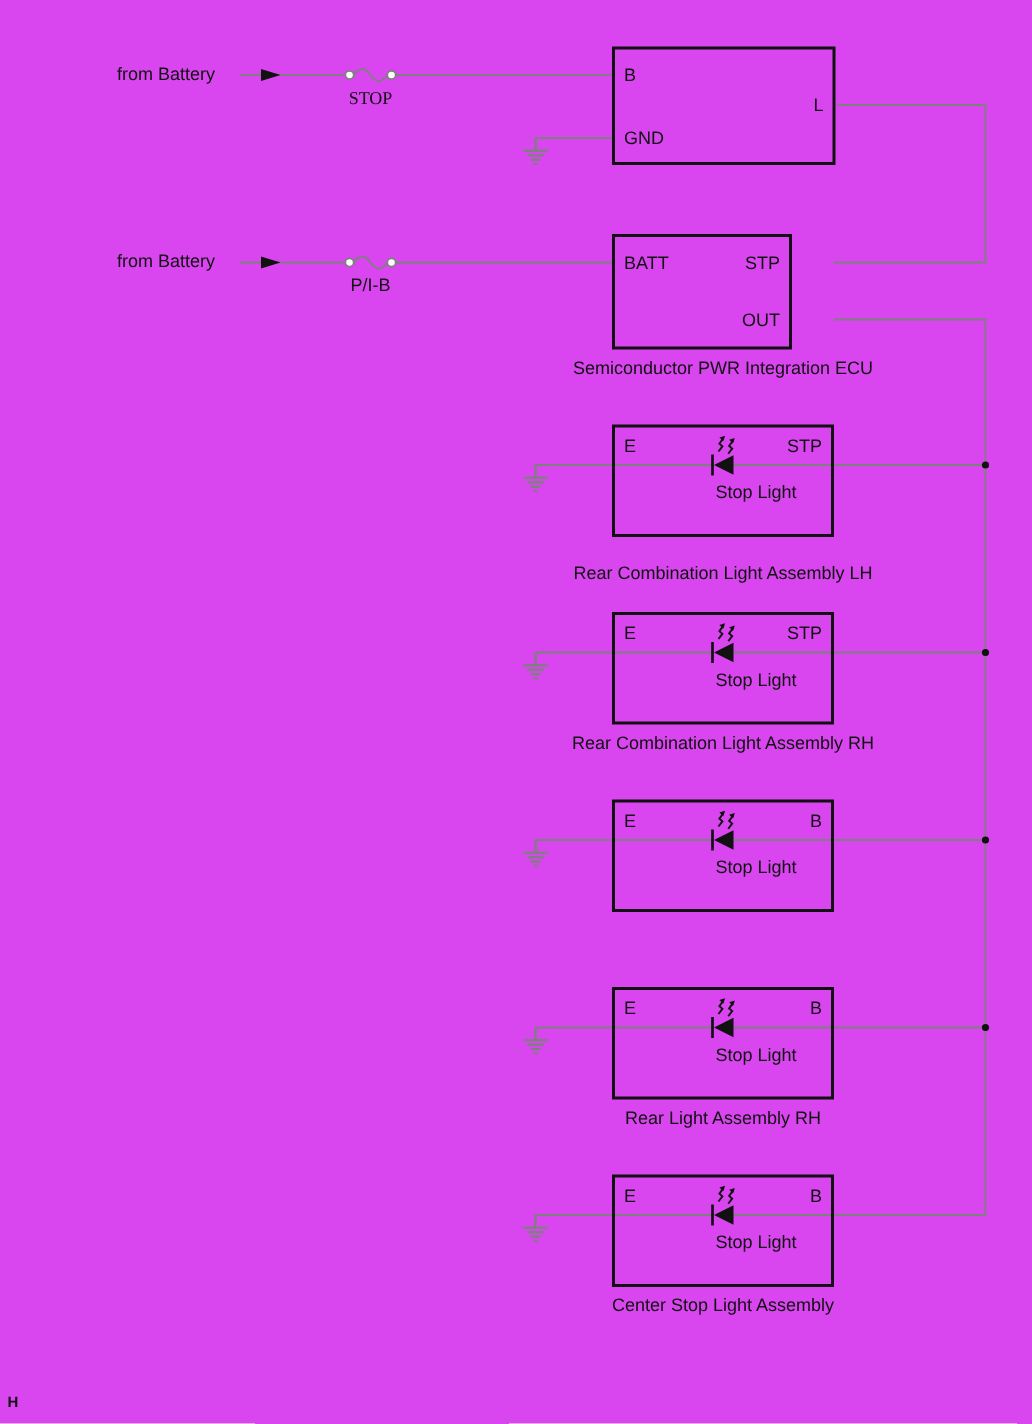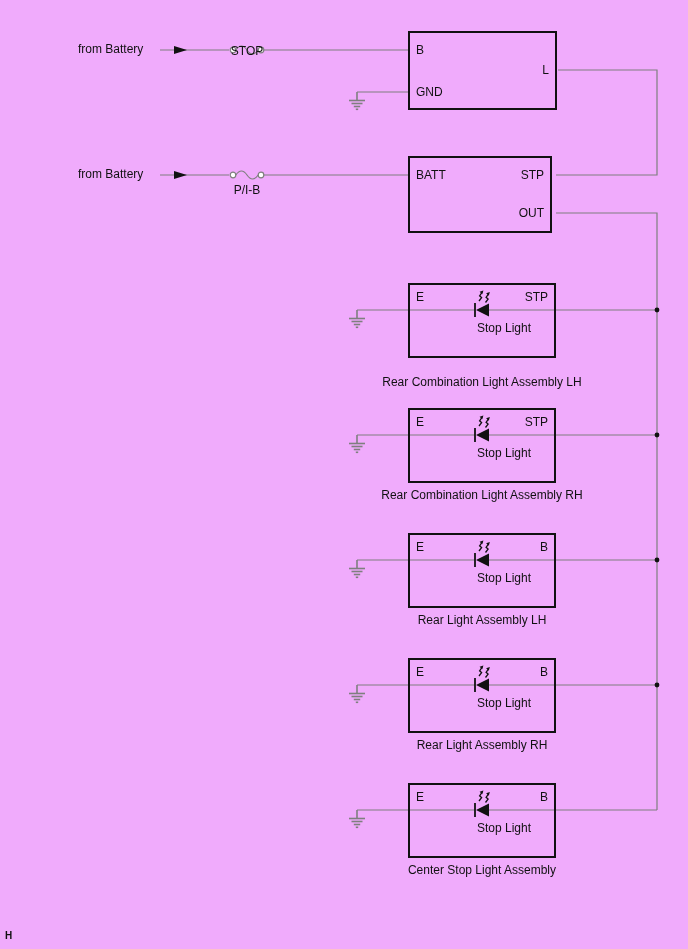--- a/index.html
+++ b/index.html
@@ -1,19 +1,19 @@
 <!DOCTYPE html>
 <html><head>
 <meta charset="utf-8">
 <style>
   html,body{margin:0;padding:0;background:#ffffff;}
   #canvas{
     position:relative;
     width:688px;height:949px;
-    background:#f0abfc;
+    background:#d946ef;
     font-family:"Liberation Sans", sans-serif;
     color:#111;
     overflow:hidden;
   }
   #wires{position:absolute;left:0;top:0;width:688px;height:949px;}
   .lbl{position:absolute;font-size:12px;line-height:14px;white-space:nowrap;color:#111;}
   .cbox{
     position:absolute;
     border:2px solid #111;
     background:transparent;
@@ -106,57 +106,57 @@
     <use href="#sym-led" x="471" y="663"></use>
     <circle cx="657" cy="685" r="2.4" fill="#111"></circle>
 
     <line x1="357" y1="810" x2="475" y2="810" stroke="#7f7f7f" stroke-width="1.2"></line>
     <line x1="489" y1="810" x2="657" y2="810" stroke="#7f7f7f" stroke-width="1.2"></line>
     <use href="#sym-ground" x="347" y="810"></use>
     <use href="#sym-led" x="471" y="788"></use>
   </svg>
 
   <div class="lbl" style="left:78px;top:42px;">from Battery</div>
-  <div class="fuse-label" style="top:44px;">STOP</div>
+  <div class="fuse-label" style="top:58px;font-family:Liberation Serif, serif;">STOP</div>
 
   <div class="lbl" style="left:78px;top:167px;">from Battery</div>
   <div class="fuse-label" style="top:183px;">P/I-B</div>
 
   <div class="cbox" style="left:408px;top:31px;width:149px;height:79px;">
     <span class="pin pl" style="top:11px;">B</span>
     <span class="pin pl" style="top:53px;text-align:center;">GND</span>
     <span class="pin pr" style="top:31px;">L</span>
   </div>
 
-  <div class="cbox" style="left:408px;top:156px;width:144px;height:77px;">
+  <div class="cbox" style="left:408px;top:156px;width:120px;height:77px;">
     <span class="pin pl" style="top:11px;">BATT</span>
     <span class="pin pr" style="top:11px;">STP</span>
     <span class="pin pr" style="top:49px;">OUT</span>
   </div>
+  <div class="caption" style="top:238px;">Semiconductor PWR Integration ECU</div>
 
   <div class="cbox" style="left:408px;top:283px;width:148px;height:75px;">
     <span class="pin pl" style="top:6px;">E</span>
     <span class="pin pr" style="top:6px;">STP</span>
     <span class="inner-label">Stop Light</span>
   </div>
   <div class="caption" style="top:363px;margin-top:12px;">Rear Combination Light Assembly LH</div>
 
   <div class="cbox" style="left:408px;top:408px;width:148px;height:75px;">
     <span class="pin pl" style="top:6px;">E</span>
     <span class="pin pr" style="top:6px;">STP</span>
     <span class="inner-label">Stop Light</span>
   </div>
   <div class="caption" style="top:488px;">Rear Combination Light Assembly RH</div>
 
   <div class="cbox" style="left:408px;top:533px;width:148px;height:75px;">
     <span class="pin pl" style="top:6px;">E</span>
     <span class="pin pr" style="top:6px;">B</span>
     <span class="inner-label">Stop Light</span>
   </div>
-  <div class="caption" style="top:613px;">Rear Light Assembly LH</div>
 
   <div class="cbox" style="left:408px;top:658px;width:148px;height:75px;">
     <span class="pin pl" style="top:6px;">E</span>
     <span class="pin pr" style="top:6px;">B</span>
     <span class="inner-label">Stop Light</span>
   </div>
   <div class="caption" style="top:738px;">Rear Light Assembly RH</div>
 
   <div class="cbox" style="left:408px;top:783px;width:148px;height:75px;">
     <span class="pin pl" style="top:6px;">E</span>

